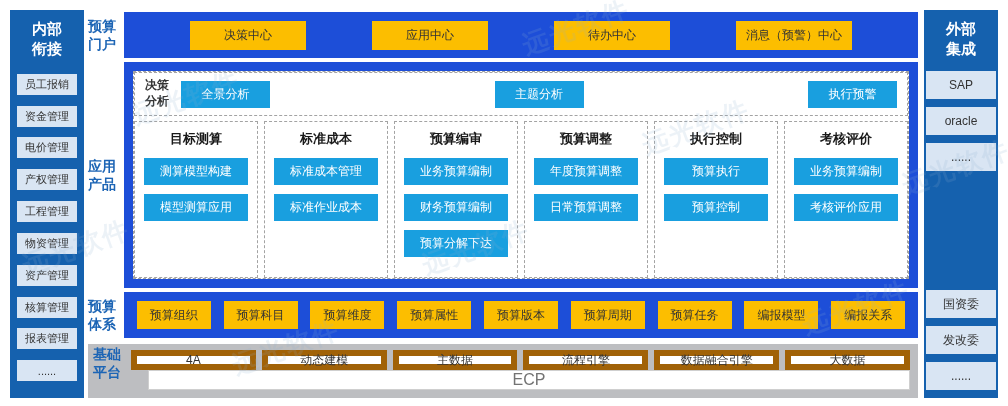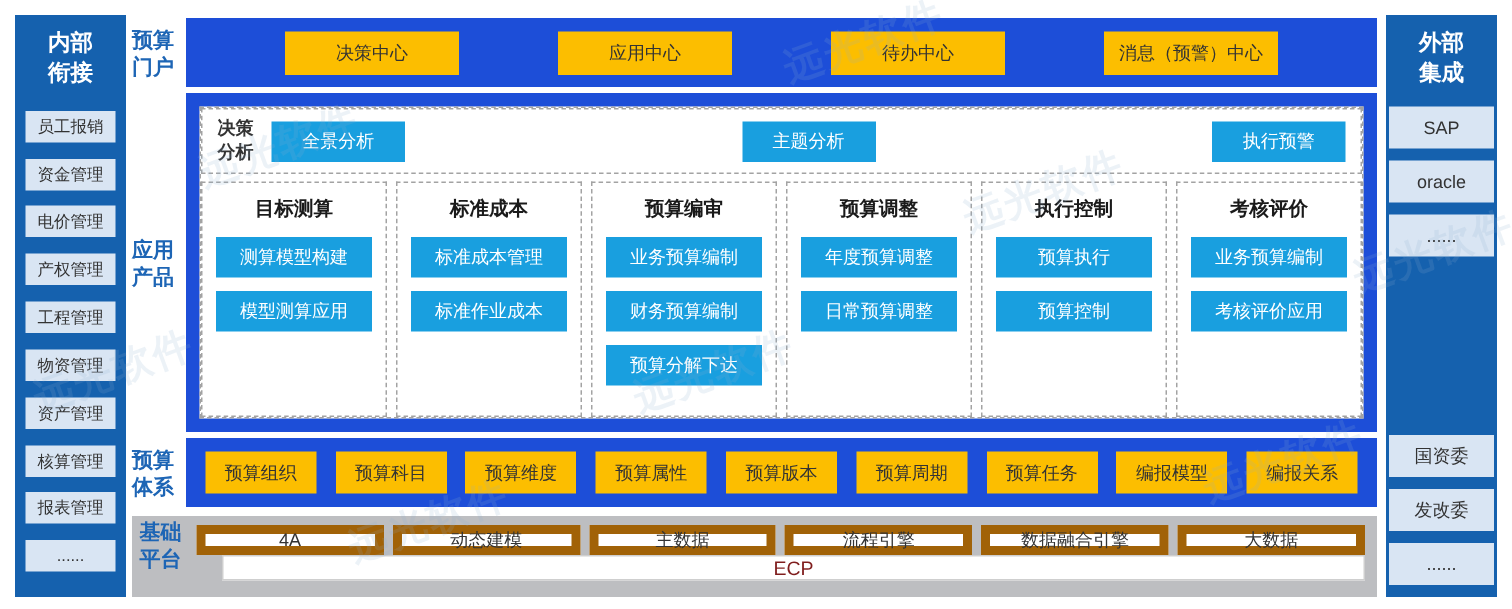--- a/index.html
+++ b/index.html
@@ -40,21 +40,21 @@
   .columns { flex:1; display:flex; gap:6px; }
   .pcol { flex:1; border:1px dashed #a3a3a3; padding:8px 9px; display:flex; flex-direction:column; }
   .pcol-title { font-size:13px; font-weight:bold; color:#1a1a1a; text-align:center; margin-bottom:10px; }
   .pcol .btn-blue { height:27px; margin-bottom:9px; flex:none; }
 
   #platform-row { top:344px; height:54px; background:#bdbec1; padding:6px 8px 22px 5px; }
   #platform-row .row-label { width:34px; }
   .plat-content { flex:1; margin-left:4px; display:flex; flex-direction:column; justify-content:space-between; }
   .plat-top { display:flex; gap:6px; height:20px; }
   .plat-box { flex:1; background:#fff; border:6px solid #a16207; display:flex; align-items:center; justify-content:center; font-size:12px; color:#333; }
-  .plat-ecp { height:20px; background:#fff; border:1px solid #cfcfcf; display:flex; align-items:center; justify-content:center; font-size:13px; color:#7f1d1d;margin-left:17px; }
+  .plat-ecp { height:20px; background:#fff; border:1px solid #cfcfcf; display:flex; align-items:center; justify-content:center; font-size:16px; color:#737373;margin-left:17px; }
 
   
   .wm { position:absolute; color:#8fb0cf; opacity:0.16; font-size:26px; font-weight:bold; letter-spacing:2px;
         transform:rotate(-20deg); pointer-events:none; z-index:6; white-space:nowrap; }
 </style>
 </head>
 <body>
 
 <span class="wm" style="left:130px; top:80px;">远光软件</span>
 <span class="wm" style="left:420px; top:230px;">远光软件</span>

